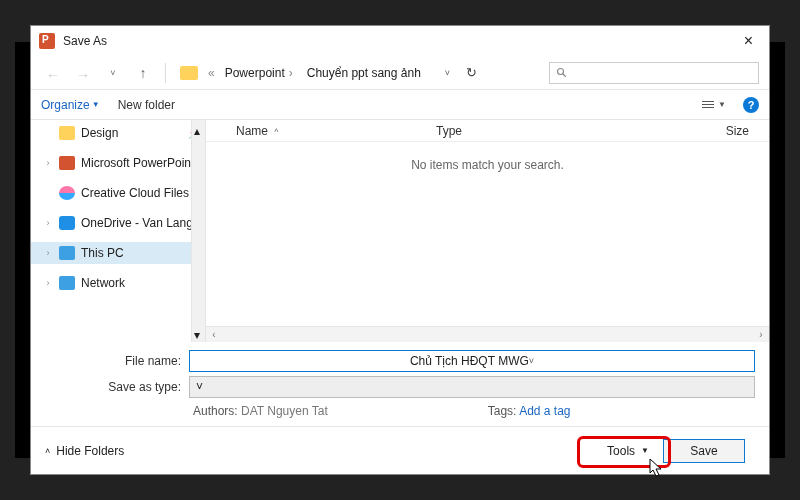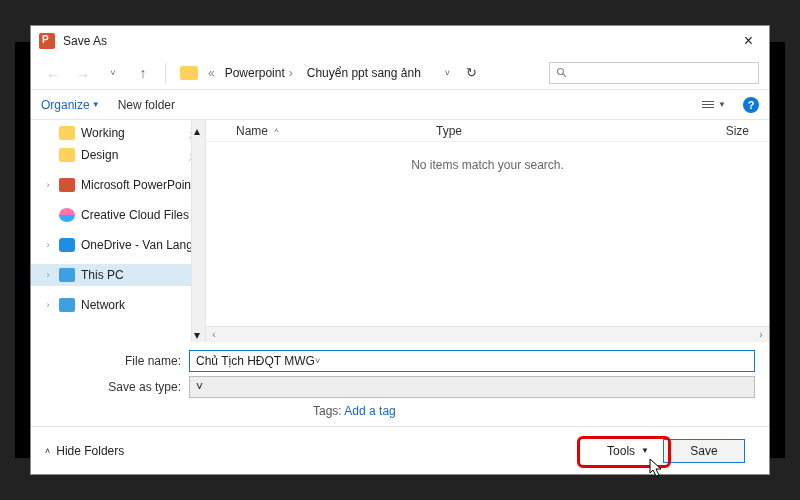--- a/index.html
+++ b/index.html
@@ -53,21 +53,21 @@
   .cols .col.tp{flex:0 0 100px;}
   .cols .col.sz{flex:1; text-align:right; padding-right:20px;}
   .sortcaret{font-size:8px;color:#666;}
   .empty{flex:1; display:flex; align-items:flex-start; justify-content:center; color:#666; padding-top:16px;}
   .hscroll{height:16px; background:#f3f3f3; border-top:1px solid #e5e5e5; display:flex; align-items:center;}
   .hscroll .ar{width:16px;text-align:center;color:#777;font-size:10px;}
   .hscroll .track{flex:1; height:10px; background:#f3f3f3; position:relative;}
   .form{border-top:0; padding:6px 14px 0 30px;}
   .frow{display:flex; align-items:center; height:26px; gap:8px;}
   .flabel{width:120px; text-align:right; color:#333; font-size:12px;}
-  .fname-input{flex:1; height:22px; border:1px solid #0a7ad6; padding:0 6px; font-size:12px; background:#fff; display:flex; align-items:center; justify-content:flex-start;}
+  .fname-input{flex:1; height:22px; border:1px solid #0a7ad6; padding:0 6px; font-size:12px; background:#fff; display:flex; align-items:center; justify-content:center;}
   .fname-input .dd{font-size:9px;color:#555;}
   .ftype{flex:1; height:22px; border:1px solid #bbb; background:#eee; padding:0 6px; display:flex; align-items:center; justify-content:space-between; font-size:12px;}
   .meta{display:flex; gap:40px; padding:4px 0 8px 132px; font-size:12px;}
   .meta .ml{color:#555;}
   .meta .mv{color:#777;}
   .meta .link{color:#1a66c2;}
   .footer{height:48px; border-top:1px solid #e5e5e5; display:flex; align-items:center; padding:0 14px;}
   .hidef{display:flex;align-items:center;gap:6px;font-size:12px;}
   .hidef .car{font-size:9px;}
   .tools{margin-left:auto; display:flex; align-items:center; gap:6px; font-size:12px; margin-right:14px;}
@@ -129,26 +129,20 @@
       <span class="caret" style="font-size:8px;color:#555">▼</span>
     </div>
     <div class="help">?</div>
   </div>
 
   <div class="body">
     <div class="sidebar">
       <div class="tree-item">
             <span class="exp"></span>
             <span class="ic folder"></span>
-            <span>Working</span>
-            <span class="pin">📌</span>
-          </div>
-      <div class="tree-item">
-            <span class="exp"></span>
-            <span class="ic folder"></span>
             <span>Design</span>
             <span class="pin">📌</span>
           </div>
       <div style="height:8px;"></div>
       <div class="tree-item">
             <span class="exp">›</span>
             <span class="ic ppt"></span>
             <span>Microsoft PowerPoint</span>
           </div>
       <div style="height:8px;"></div>
@@ -206,20 +200,21 @@
         <span class="dd">˅</span>
       </div>
     </div>
     <div class="frow">
       <div class="flabel">Save as type:</div>
       <div class="ftype">
         <span class="dd">˅</span>
       </div>
     </div>
     <div class="meta">
+      <div><span class="ml">Authors:</span> <span class="mv">DAT Nguyen Tat</span></div>
       <div style="margin-left:120px;"><span class="ml">Tags:</span> <span class="link">Add a tag</span></div>
     </div>
   </div>
 
   <div class="footer">
     <div class="hidef">
           <span class="car">˄</span>
           <span>Hide Folders</span>
         </div>
     <div class="tools">

